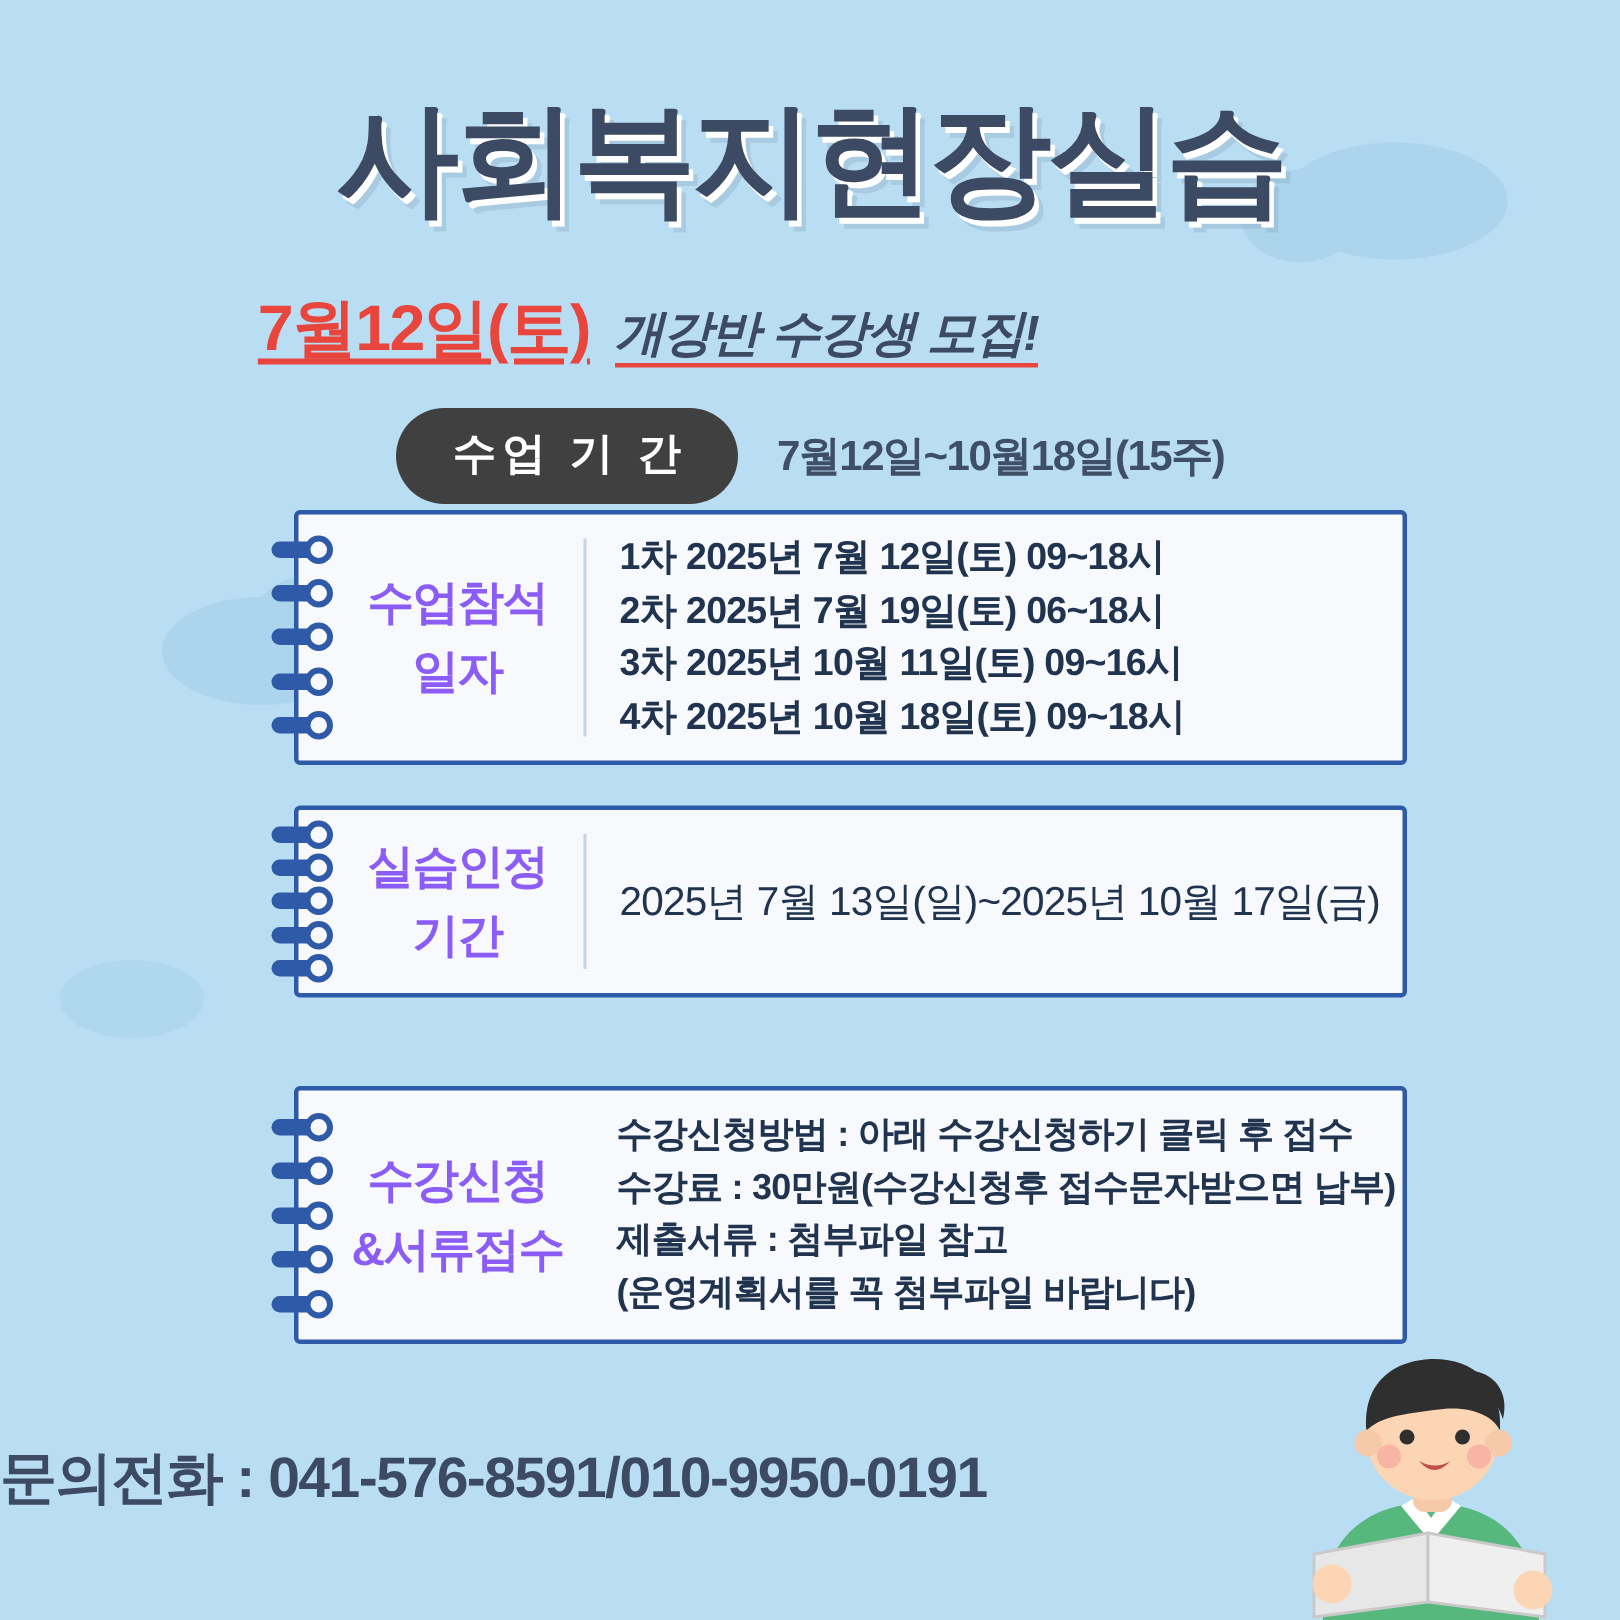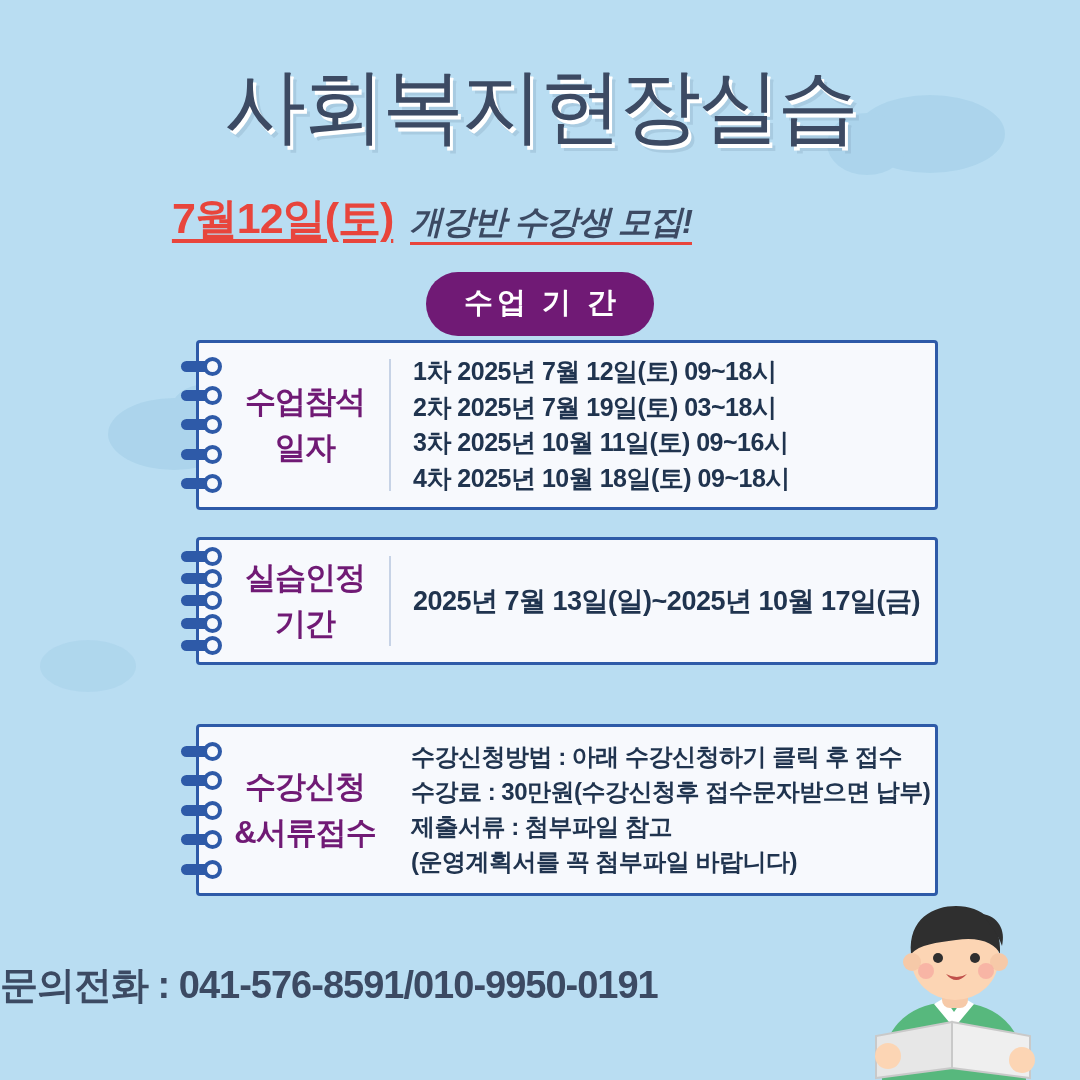--- a/index.html
+++ b/index.html
@@ -35,21 +35,21 @@
   }
 
   
   .title {
     position: absolute;
     top: 52px;
     left: 0;
     width: 1080px;
     text-align: center;
     font-size: 82px;
-    font-weight: 400;
+    font-weight: 700;
     letter-spacing: -3px;
     color: #3c4a63;
     text-shadow: 3px 4px 0 #ffffff, 6px 7px 0 rgba(120,150,175,.25);
     font-family: "Liberation Sans", sans-serif;
   }
 
   .subline {
     position: absolute;
     top: 190px;
     left: 0;
@@ -82,21 +82,21 @@
     position: absolute;
     top: 272px;
     left: 0;
     width: 1080px;
     display: flex;
     justify-content: center;
     align-items: center;
     gap: 26px;
   }
   .pill {
-    background: #701a75;
+    background: #404040;
     color: #ffffff;
     font-size: 29px;
     font-weight: 800;
     letter-spacing: 4px;
     padding: 11px 34px 13px 38px;
     border-radius: 40px;
   }
   .period-text {
     font-size: 28px;
     font-weight: 600;
@@ -148,21 +148,21 @@
     border-radius: 50%;
     border: 4px solid #2e5aa8;
     background: #f7f9fd;
     box-sizing: border-box;
   }
 
   .card-label {
     width: 190px;
     min-width: 190px;
     text-align: center;
-    color: #701a75;
+    color: #8b5cf6;
     font-weight: 900;
     font-size: 31px;
     line-height: 1.5;
     letter-spacing: -1px;
     padding-left: 22px;
     box-sizing: border-box;
   }
   .divider {
     width: 2px;
     align-self: stretch;
@@ -175,21 +175,21 @@
     padding-right: 14px;
     color: #20344f;
     font-size: 25px;
     font-weight: 700;
     line-height: 1.42;
     letter-spacing: -0.5px;
   }
   .card-body .row { white-space: nowrap; }
   .card.c-b .card-body {
     font-size: 27px;
-    font-weight: 700;
+    font-weight: 400;
   }
   .card.c-c .card-body { font-size: 24px; line-height: 1.45; }
 
   
   .phone {
     position: absolute;
     top: 960px;
     left: 0;
     width: 1080px;
     font-size: 38px;
@@ -212,38 +212,39 @@
 
   <div class="title">사회복지현장실습</div>
 
   <div class="subline">
     <span class="date">7월12일(토)</span>
     <span class="recruit">개강반 수강생 모집!</span>
   </div>
 
   <div class="period-row">
     <span class="pill">수업 기 간</span>
+    <span class="period-text">7월12일~10월18일(15주)</span>
   </div>
 
   <div class="card c-a">
     <div class="rings">
       <div class="ring"></div>
         <div class="ring"></div>
         <div class="ring"></div>
         <div class="ring"></div>
         <div class="ring"></div>
     </div>
     <div class="card-label">
       <div>수업참석</div>
       <div>일자</div>
     </div>
     <div class="divider"></div>
     <div class="card-body">
       <div class="row">1차 2025년  7월  12일(토)  09~18시</div>
-      <div class="row">2차 2025년  7월  19일(토)  03~18시</div>
+      <div class="row">2차 2025년  7월  19일(토)  06~18시</div>
       <div class="row">3차 2025년 10월 11일(토)  09~16시</div>
       <div class="row">4차 2025년 10월 18일(토)  09~18시</div>
     </div>
   </div>
 
   <div class="card c-b">
     <div class="rings">
       <div class="ring"></div>
         <div class="ring"></div>
         <div class="ring"></div>

